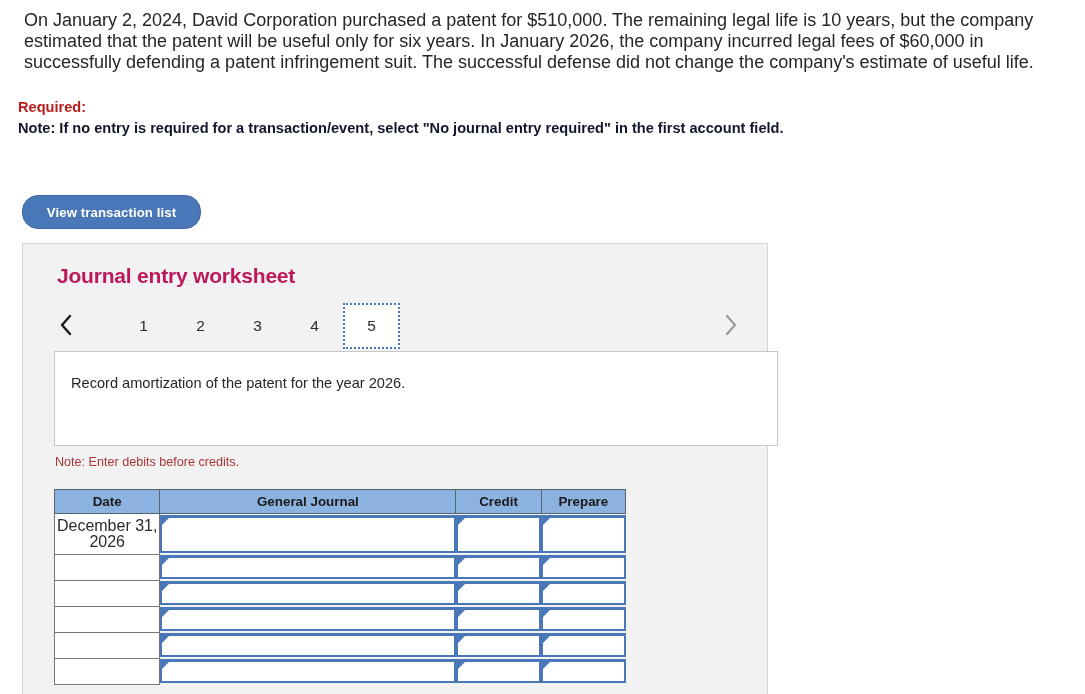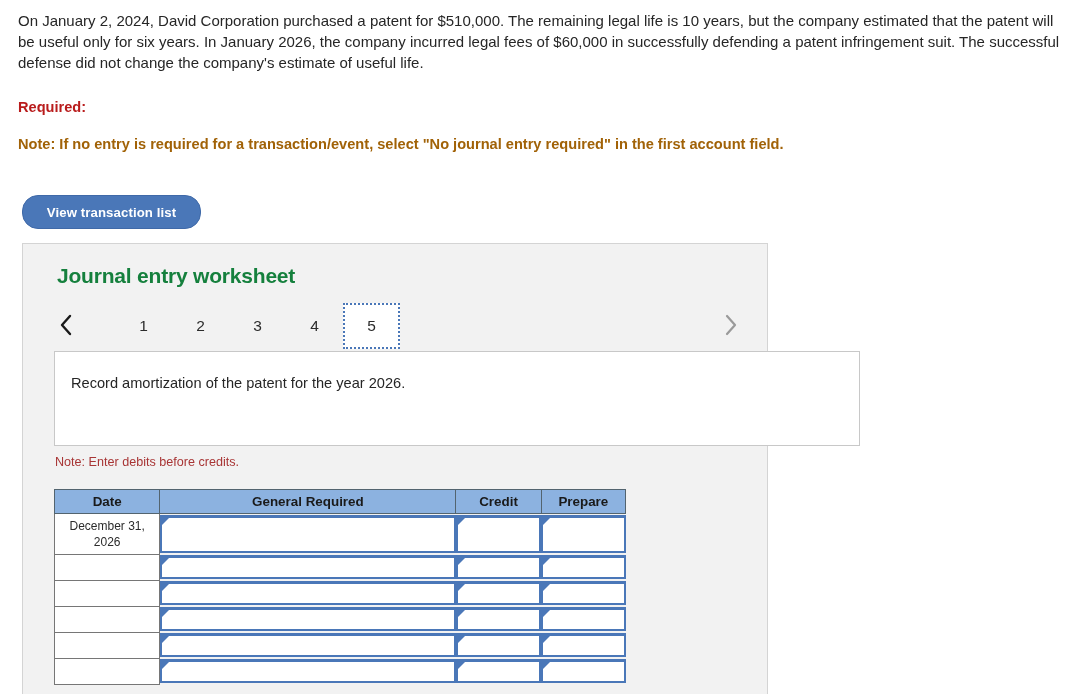--- a/index.html
+++ b/index.html
@@ -10,40 +10,40 @@
     height: 694px;
     background: #ffffff;
     font-family: "Liberation Sans", sans-serif;
     color: #222222;
     overflow: hidden;
   }
 
   
   .prompt-block {
     position: absolute;
-    left: 18px;
+    left: 24px;
     top: 10px;
     width: 1055px;
-    font-size: 15px;
+    font-size: 18px;
     line-height: 21px;
     color: #262626;
   }
 
   .required-block {
     position: absolute;
     left: 18px;
     top: 97px;
     width: 1055px;
     font-size: 14.6px;
     line-height: 21px;
     color: #262626;
   }
   .required-title { font-weight: bold; color: #b91c1c; }
   .required-line  { font-weight: normal; }
-  .required-note  { font-weight: bold; color: #a16207; margin-top: 16px; }
+  .required-note  { font-weight: bold; color: #0f172a; }
 
   
   .view-btn {
     position: absolute;
     left: 22px;
     top: 195px;
     width: 179px;
     height: 34px;
     background: #4a77b8;
     border: 1px solid #3f69a8;
@@ -69,21 +69,21 @@
     background: #f2f2f2;
     border: 1px solid #d4d4d4;
   }
 
   .worksheet-title {
     position: absolute;
     left: 34px;
     top: 20px;
     font-size: 21px;
     font-weight: bold;
-    color: #15803d;
+    color: #be185d;
     letter-spacing: -0.2px;
   }
 
   
   .tab-strip {
     position: absolute;
     left: 30px;
     top: 59px;
     width: 690px;
     height: 46px;
@@ -127,21 +127,21 @@
   .tab.active {
     background: #ffffff;
     border: 2px dotted #4a77b8;
   }
 
   
   .desc-box {
     position: absolute;
     left: 31px;
     top: 107px;
-    width: 806px;
+    width: 724px;
     height: 95px;
     background: #ffffff;
     border: 1px solid #c8c8c8;
   }
   .desc-text {
     position: absolute;
     left: 16px;
     top: 23px;
     font-size: 14.6px;
     color: #262626;
@@ -181,21 +181,21 @@
     padding: 0;
     height: 26px;
     vertical-align: middle;
   }
   .col-date    { width: 105px; }
   .col-journal { width: 295px; }
   .col-debit   { width: 85px;  }
   .col-credit  { width: 84px;  }
 
   .date-cell {
-    font-size: 12px;
+    font-size: 16px;
     color: #2b2b2b;
     text-align: center;
     line-height: 16px;
     padding: 2px 4px;
   }
   .row-tall td { height: 40px; }
 
   
   .field-cell {
     position: relative;
@@ -270,21 +270,21 @@
   <table class="journal-table">
     <colgroup>
       <col class="col-date">
         <col class="col-journal">
         <col class="col-debit">
         <col class="col-credit">
     </colgroup>
     <thead>
       <tr>
         <th>Date</th>
-        <th>General Required</th>
+        <th>General Journal</th>
         <th>Credit</th>
         <th>Prepare</th>
       </tr>
     </thead>
     <tbody>
       <tr class="row-tall">
         <td class="date-cell">December 31, 2026</td>
         <td class="field-cell">
             <div class="field-inner"></div>
           </td>

